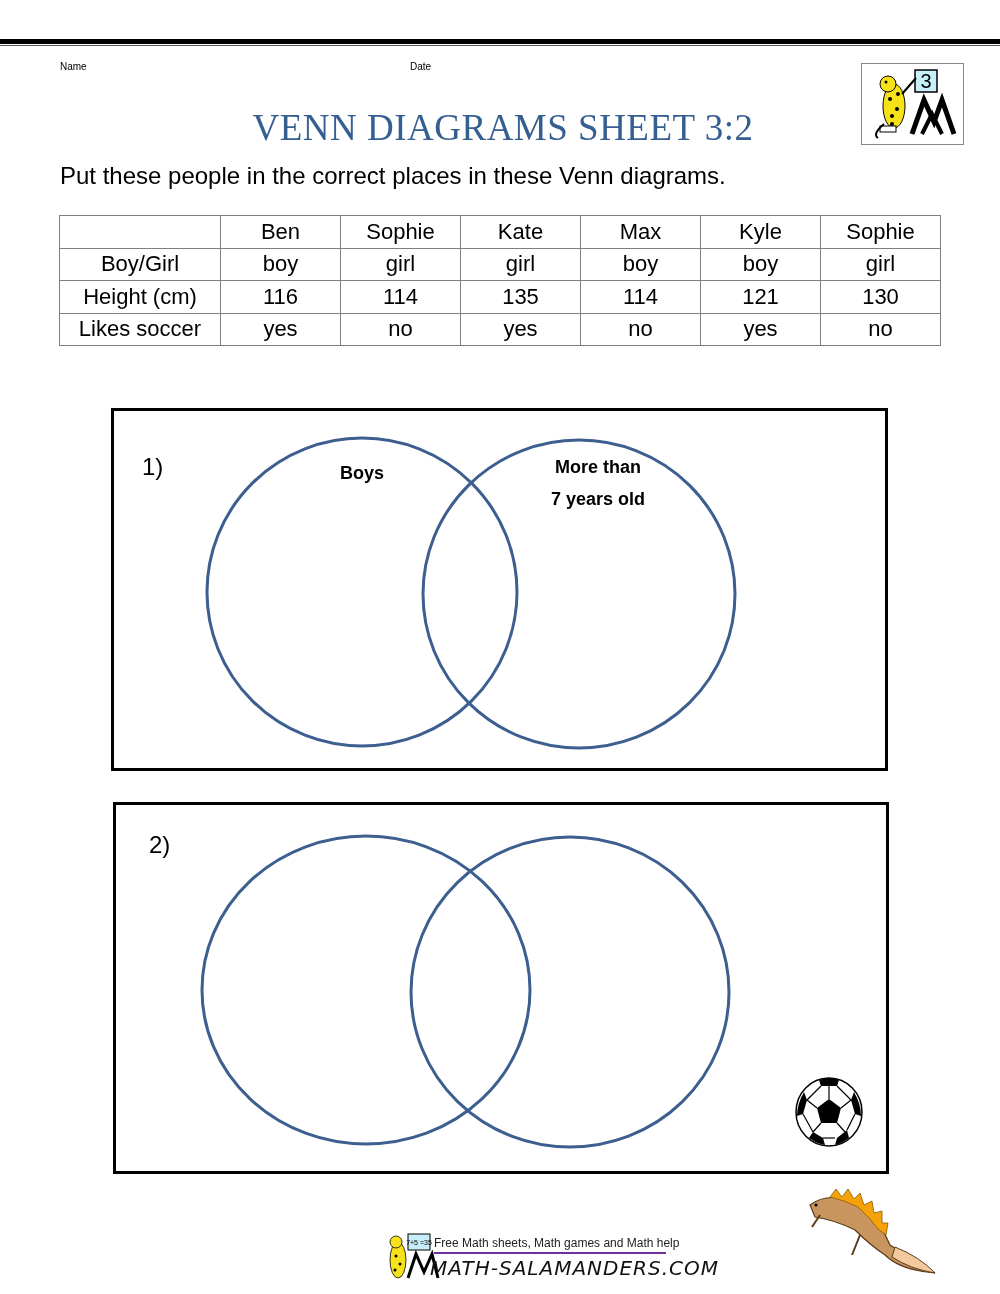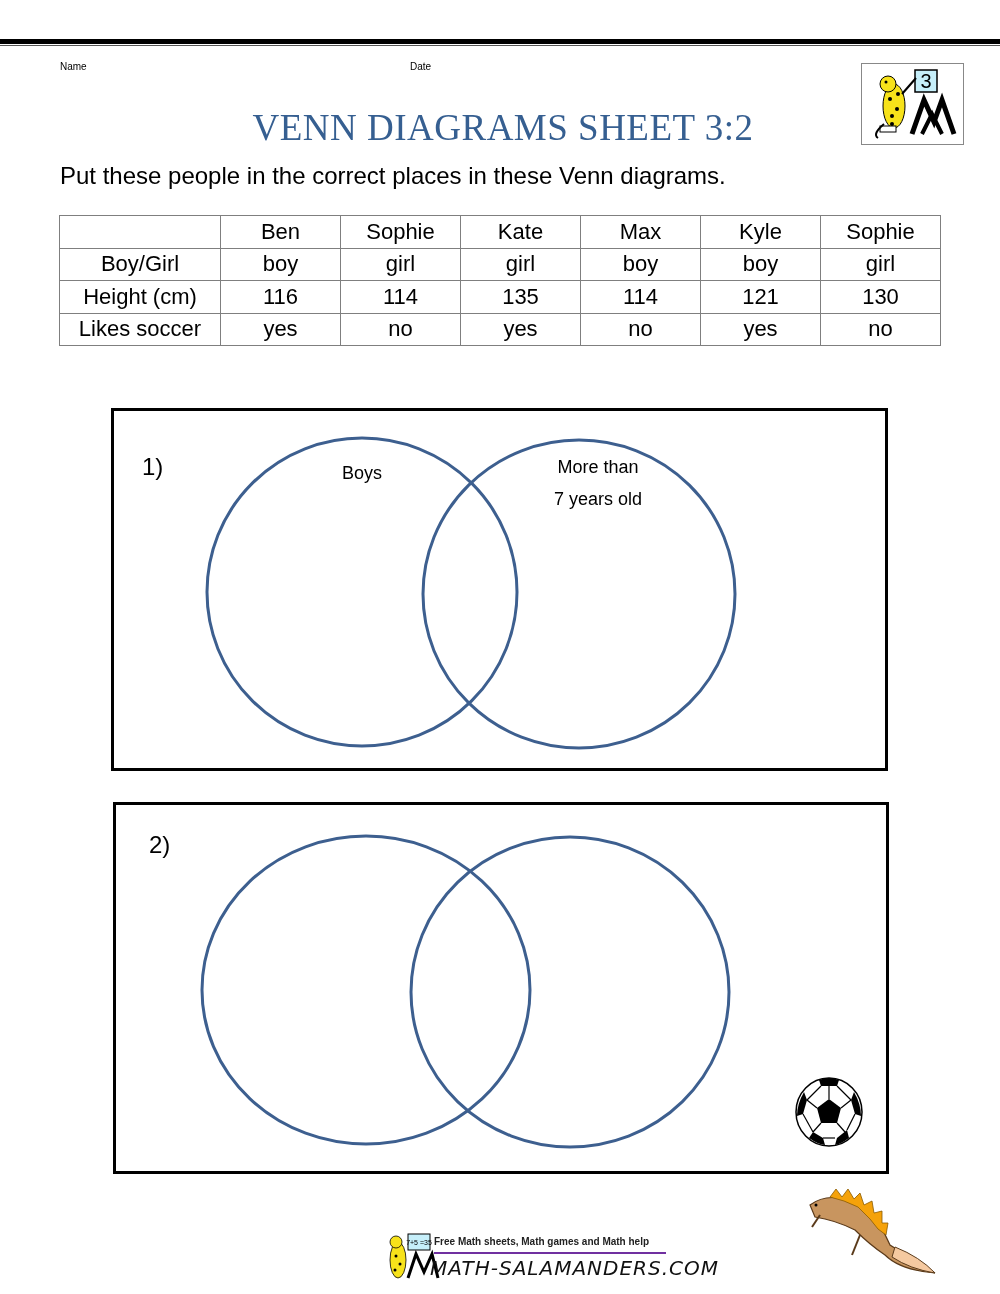--- a/index.html
+++ b/index.html
@@ -12,23 +12,23 @@
               border: 1px solid #888; background: #fff; }
   .title { position: absolute; left: 3px; top: 106px; width: 1000px; text-align: center;
            font-family: "Liberation Serif", "DejaVu Serif", serif; font-size: 37px;
            color: #365f91; letter-spacing: 0.5px; }
   .instructions { position: absolute; left: 60px; top: 162px; font-size: 24px; }
   table.data { position: absolute; left: 59px; top: 215px; border-collapse: collapse; font-size: 22px; }
   table.data td { border: 1px solid #7f7f7f; text-align: center; height: 31.5px; padding: 0; line-height: 30px; }
   .venn-box { position: absolute; border: 3px solid #000; background: #fff; }
   .venn-num { position: absolute; font-size: 24px; }
   .venn-svg { position: absolute; left: 0; top: 0; }
-  .venn-label { position: absolute; font-weight: normal; font-size: 18px; text-align: center; line-height: 32px; }
+  .venn-label { position: absolute; font-weight: bold; font-size: 18px; text-align: center; line-height: 32px; }
   .footer-logo { position: absolute; left: 378px; top: 1232px; width: 295px; height: 52px; }
-  .footer-text { position: absolute; left: 434px; top: 1236px; font-size: 10px; font-weight: bold; color: #222; }
+  .footer-text { position: absolute; left: 434px; top: 1236px; font-size: 12px; font-weight: normal; color: #222; }
   .footer-line { position: absolute; left: 434px; top: 1252px; width: 232px; height: 2px; background: #7030a0; }
   .footer-site { position: absolute; left: 430px; top: 1256px; font-size: 20px; letter-spacing: 1px;
                  font-family: "DejaVu Sans", sans-serif; color: #111; font-weight: normal; font-style: italic; }
 </style>
 </head>
 <body>
 
 <div class="rule-thick"></div>
 <div class="rule-thin"></div>
 

